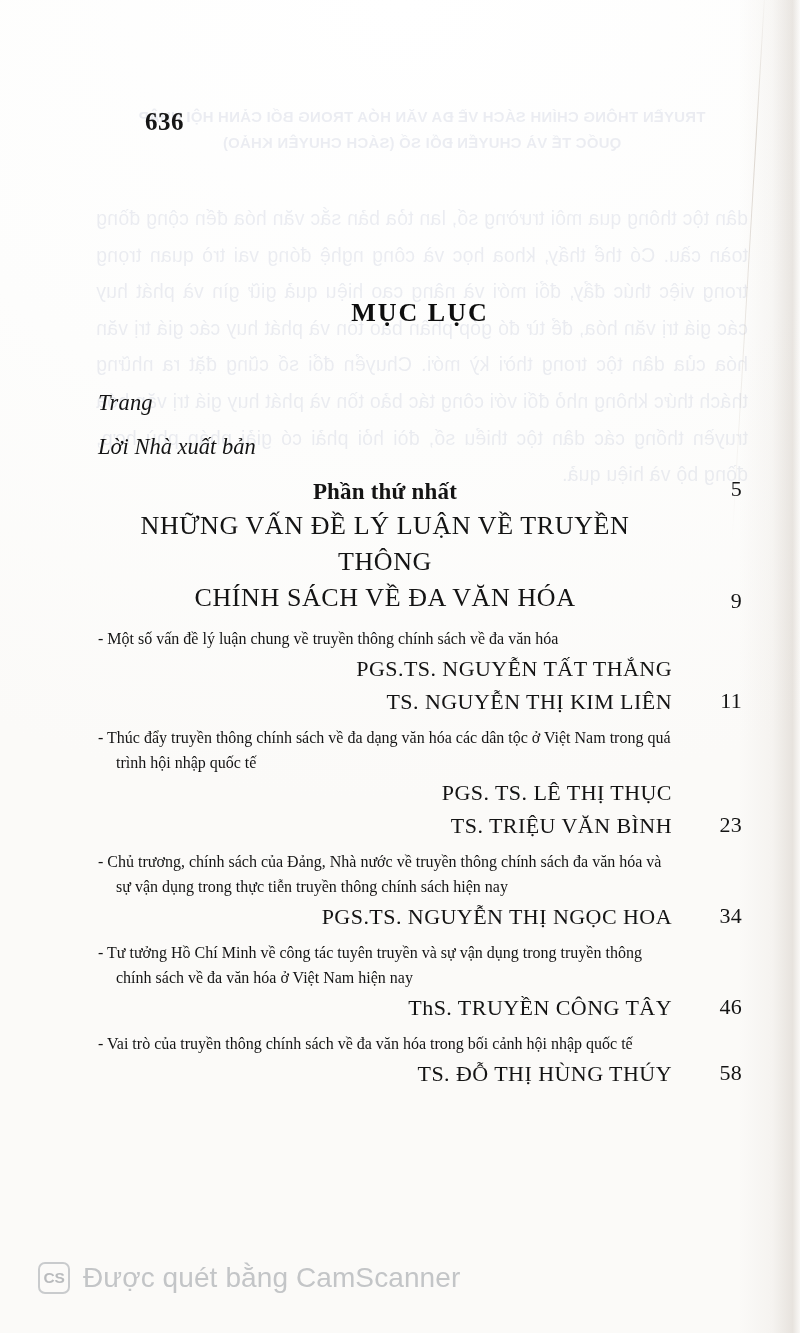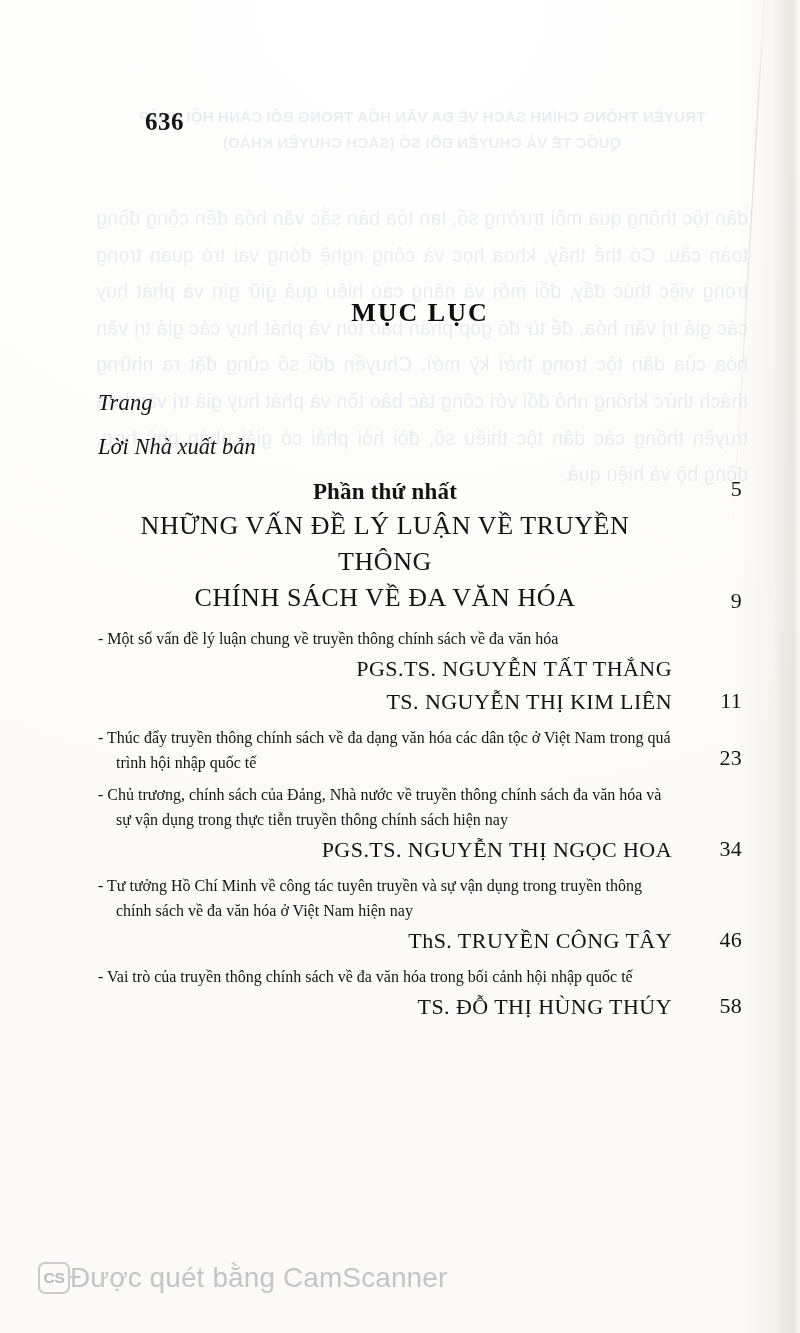--- a/index.html
+++ b/index.html
@@ -176,20 +176,21 @@
   }
   .entry .pnum { bottom: 4px; }
 
   
   .watermark {
     position: absolute;
     left: 38px;
     top: 1262px;
     display: flex;
     align-items: center;
+    gap: 13px;
     color: #c3c5c7;
     font-family: "Liberation Sans", sans-serif;
     user-select: none;
   }
   .cs-badge {
     width: 32px;
     height: 32px;
     border: 2.6px solid #c9cbcd;
     border-radius: 7px;
     display: flex;
@@ -261,20 +262,24 @@
         <div class="author-line">TS. NGUYỄN THỊ KIM LIÊN</div>
       </div>
       <div class="pnum">11</div>
     </div>
 
     <div class="row entry">
       <div class="entry-title">
         <span>- Thúc đẩy truyền thông chính sách về đa dạng văn hóa các</span>
         <span>dân tộc ở Việt Nam trong quá trình hội nhập quốc tế</span>
       </div>
+      <div class="authors">
+        <div class="author-line">PGS. TS. LÊ THỊ THỤC</div>
+        <div class="author-line">TS. TRIỆU VĂN BÌNH</div>
+      </div>
       <div class="pnum">23</div>
     </div>
 
     <div class="row entry">
       <div class="entry-title">
         <span>- Chủ trương, chính sách của Đảng, Nhà nước về truyền</span>
         <span>thông chính sách đa văn hóa và sự vận dụng trong thực</span>
         <span>tiễn truyền thông chính sách hiện nay</span>
       </div>
       <div class="authors">

